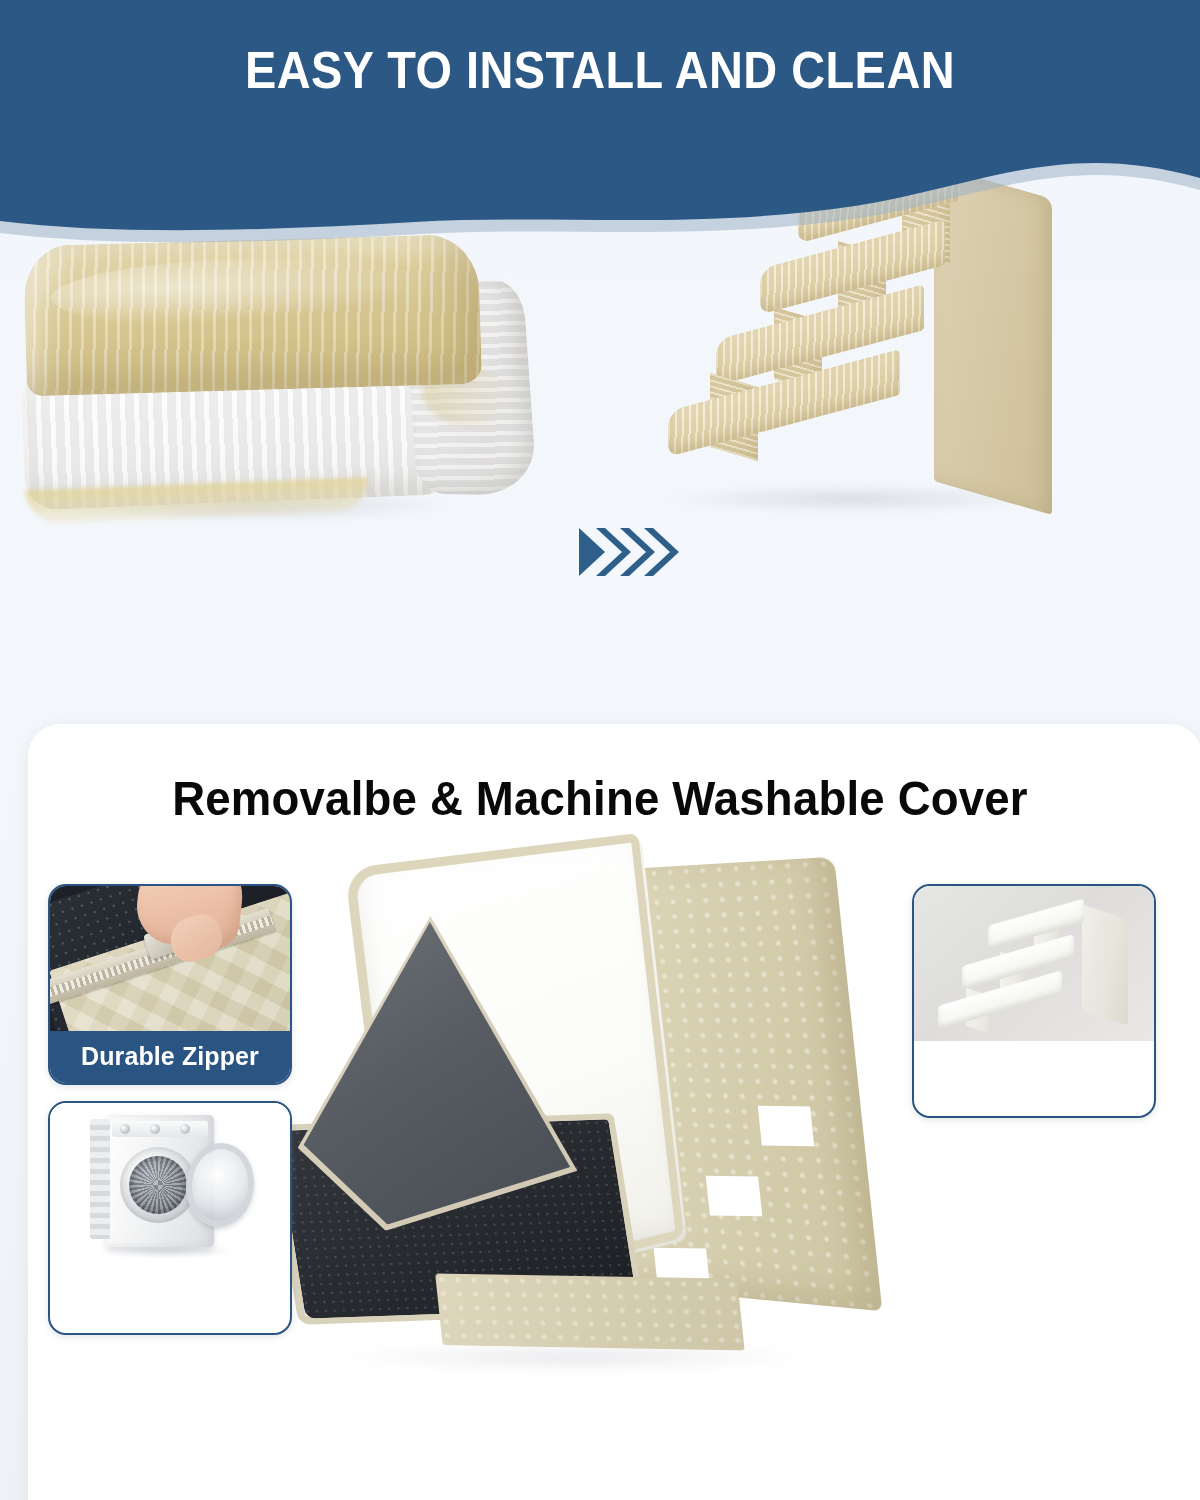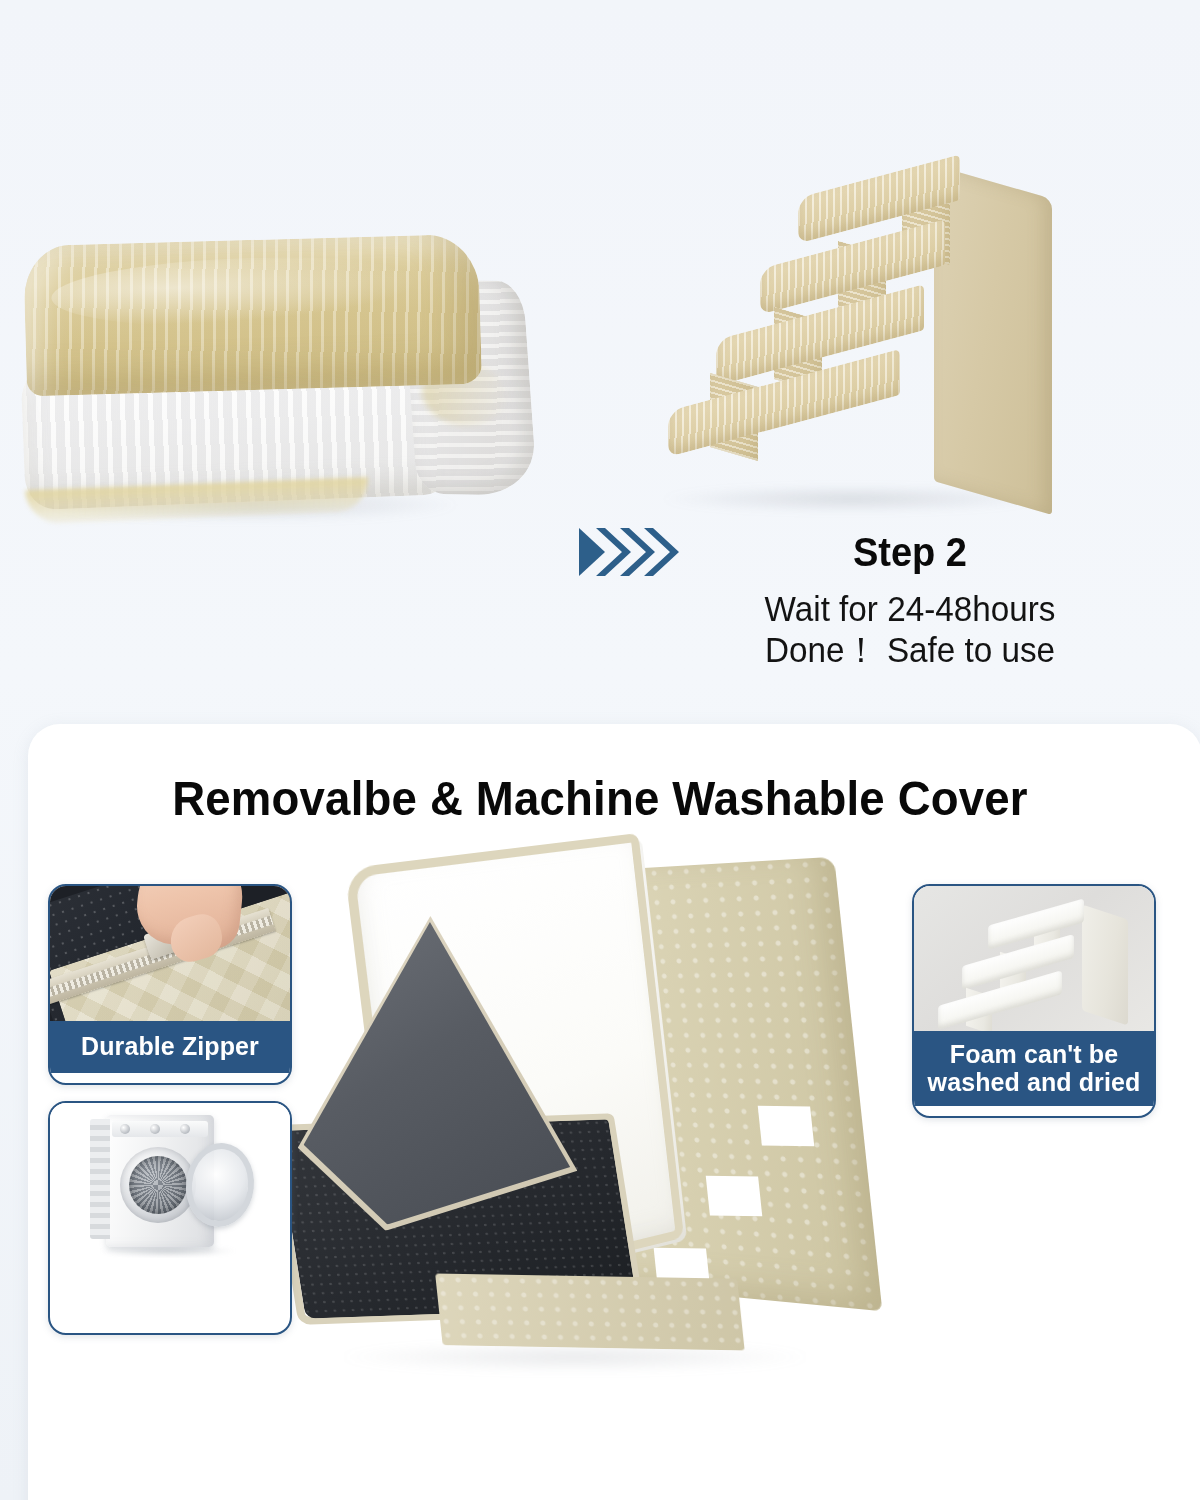--- a/index.html
+++ b/index.html
@@ -245,21 +245,21 @@
     background: #fff;
     box-shadow: 0 2px 7px rgba(120,132,150,.22);
   }
   .thumb-img {
     position: absolute;
     left: 0; top: 0; right: 0;
     overflow: hidden;
   }
   .thumb-label {
     position: absolute;
-    left: 0; right: 0; bottom: 10px;
+    left: 0; right: 0; bottom: 0;
     background: #2a5583;
     color: #fff;
     text-align: center;
     font-weight: 700;
     font-family: "Liberation Sans Narrow", "Liberation Sans", sans-serif;
     letter-spacing: .1px;
     white-space: pre-line;
     display: flex;
     align-items: center;
     justify-content: center;
@@ -493,20 +493,27 @@
     width: 470px; height: 30px;
     background: radial-gradient(ellipse at 50% 50%, rgba(130,136,146,.18), rgba(130,136,146,0) 72%);
     filter: blur(5px);
   }
 </style>
 </head>
 <body>
 
 <div class="page">
 
+  <div class="header-band">
+    <svg width="1200" height="260" viewBox="0 0 1200 260" xmlns="http://www.w3.org/2000/svg">
+      <path d="M0,0 H1200 V190 C1060,150 980,200 860,218 C700,242 560,226 420,234 C280,242 120,248 0,233 Z" fill="#9fb3c9" opacity="0.55"></path>
+      <path d="M0,0 H1200 V178 C1060,138 975,188 855,206 C695,230 555,214 415,222 C275,230 120,236 0,221 Z" fill="#2b5884"></path>
+    </svg>
+    <div class="header-title">EASY TO INSTALL AND CLEAN</div>
+  </div>
 
   <div class="steps">
 
     <div class="step-col step-1">
       <div class="step-figure">
         <div class="pack">
           <div class="pack-shadow"></div>
           <div class="pack-bottom"></div>
           <div class="pack-right"></div>
           <div class="pack-top"></div>
@@ -534,25 +541,20 @@
 
           <div class="riser" style="left:188px; top:80px; width:48px; height:72px;"></div>
           <div class="tread" style="left:110px; top:76px; width:185px;"></div>
 
           <div class="riser" style="left:124px; top:146px; width:48px; height:72px;"></div>
           <div class="tread" style="left:66px;  top:144px; width:208px;"></div>
 
           <div class="riser" style="left:60px;  top:212px; width:48px; height:74px;"></div>
           <div class="tread" style="left:18px;  top:212px; width:232px;"></div>
         </div>
-      </div>
-      <div class="step-caption">
-        <div class="step-title">Step 2</div>
-        <div class="step-desc">Wait for 24-48hours
-Done！  Safe to use</div>
       </div>
     </div>
   </div>
 
   <div class="card">
 
     <div class="card-title">Removalbe &amp; Machine Washable Cover</div>
 
     <div class="hero">
       <div class="hero-shadow"></div>
@@ -605,18 +607,16 @@
     <div class="thumb thumb-foam">
       <div class="thumb-img">
         <div class="foam-side"></div>
         <div class="foam-riser" style="left:120px; top:34px; width:26px; height:38px;"></div>
         <div class="foam-tread" style="left:74px;  top:26px; width:96px;"></div>
         <div class="foam-riser" style="left:86px;  top:70px; width:26px; height:38px;"></div>
         <div class="foam-tread" style="left:48px;  top:64px; width:112px;"></div>
         <div class="foam-riser" style="left:52px;  top:106px; width:26px; height:38px;"></div>
         <div class="foam-tread" style="left:24px;  top:102px; width:124px;"></div>
       </div>
-      <div class="thumb-label">Foam can't be
-washed and dried</div>
     </div>
 
   </div>
 </div>
 
 </body></html>

